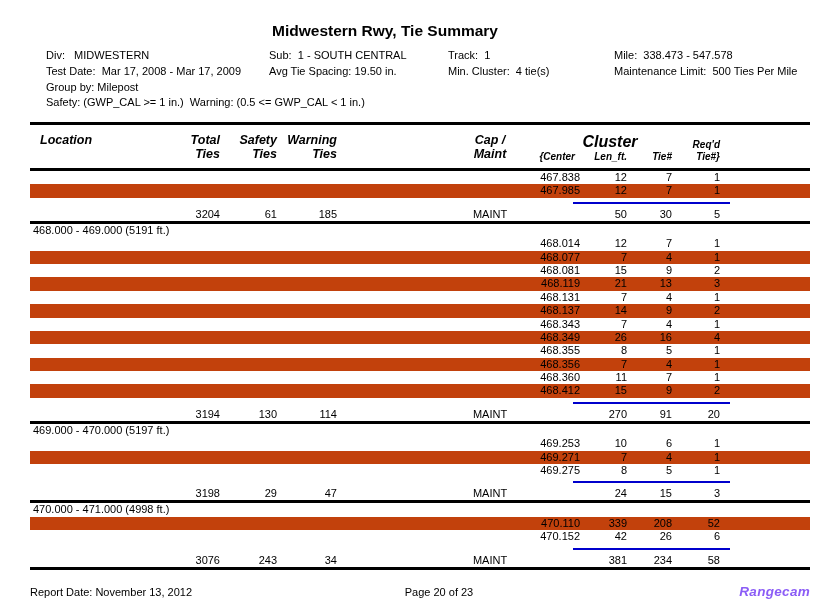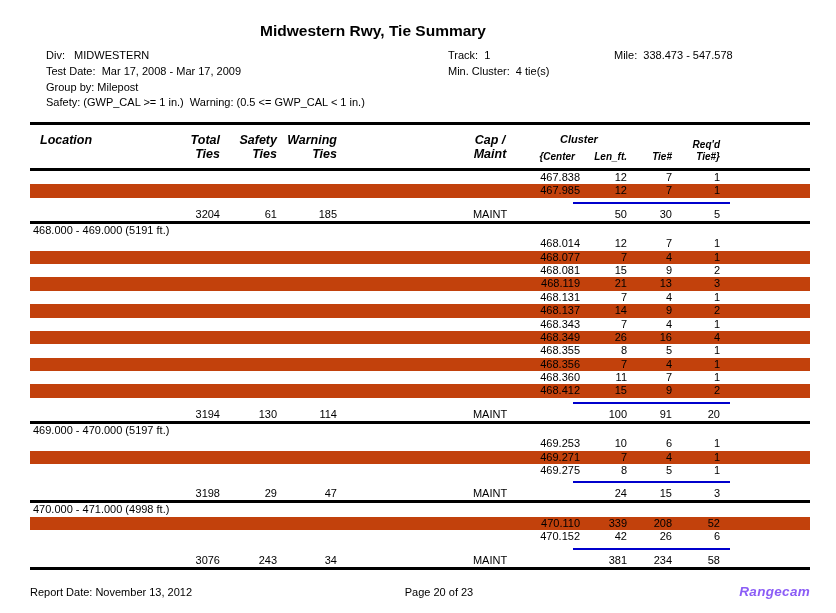--- a/index.html
+++ b/index.html
@@ -7,40 +7,40 @@
     position: relative;
     width: 836px;
     height: 613px;
     background: #ffffff;
     font-family: "Liberation Sans", sans-serif;
     color: #000;
     overflow: hidden;
   }
   .title {
     position: absolute;
-    top: 22px; left: 4px; width: 738px;
+    top: 22px; left: 16px; width: 738px;
     text-align: center;
     font-size: 15.5px;
     font-weight: bold;
   }
   .mcol { position: absolute; top: 48px; }
   .mline {
     font-size: 11px;
     line-height: 15.8px;
     white-space: pre;
     margin-left: 16px;
   }
   
   .table { position: absolute; left: 30px; top: 122px; width: 780px; }
   .rule { height: 3px; background: #000; }
   .thead { position: relative; height: 43px; font-style: italic; font-weight: bold; }
   .h-location { position: absolute; left: 10px; top: 8px; font-size: 12.5px; }
   .hcol { position: absolute; top: 8px; text-align: right; font-size: 12.5px; line-height: 14px; }
   .hcol-center { position: absolute; top: 8px; text-align: center; font-size: 12.5px; line-height: 14px; }
-  .h-cluster { position: absolute; left: 530px; width: 100px; top: 8px; text-align: left; font-size: 11px; }
+  .h-cluster { position: absolute; left: 530px; width: 100px; top: 8px; text-align: center; font-size: 16px; }
   .h-sub { position: absolute; top: 26px; font-size: 10px; text-align: right; }
   .h-reqd { position: absolute; top: 14px; right: 90px; font-size: 10px; text-align: right; line-height: 12px; }
   .tbody { position: relative; width: 780px; font-size: 11px; }
   .data-row { position: relative; height: 13.4px; line-height: 13.4px; }
   .data-row.shaded { background: #c2410c; }
   .section-label-row { height: 13.4px; line-height: 13.4px; padding-left: 3px; box-sizing: border-box; }
   .blue-row { position: relative; height: 9px; }
   .blue-line { position: absolute; left: 543px; top: 4px; width: 157px; height: 2px; background: #0000cc; }
   .subtotal-row { position: relative; height: 14px; line-height: 14px; }
   .cell { position: absolute; top: 0; white-space: nowrap; }
@@ -68,26 +68,31 @@
 <div class="page">
 
   <div class="title">Midwestern Rwy, Tie Summary</div>
 
   <div class="mcol" style="left:30px;">
     <div class="mline">Div:   MIDWESTERN</div>
     <div class="mline">Test Date:  Mar 17, 2008 - Mar 17, 2009</div>
     <div class="mline">Group by: Milepost</div>
     <div class="mline">Safety: (GWP_CAL &gt;= 1 in.)  Warning: (0.5 &lt;= GWP_CAL &lt; 1 in.)</div>
   </div>
+  <div class="mcol" style="left:253px;">
+    <div class="mline">Sub:  1 - SOUTH CENTRAL</div>
+    <div class="mline">Avg Tie Spacing: 19.50 in.</div>
+  </div>
   <div class="mcol" style="left:432px;">
     <div class="mline">Track:  1</div>
     <div class="mline">Min. Cluster:  4 tie(s)</div>
   </div>
   <div class="mcol" style="left:598px;">
     <div class="mline">Mile:  338.473 - 547.578</div>
+    <div class="mline">Maintenance Limit:  500 Ties Per Mile</div>
   </div>
 
   <div class="table">
     <div class="rule"></div>
     <div class="thead">
       <div class="h-location">Location</div>
       <div class="hcol" style="right:590px;">
         <div>Total</div>
         <div>Ties</div>
       </div>
@@ -213,21 +218,21 @@
           <div class="cell c-reqd">2</div>
         </div>
         <div class="blue-row">
           <div class="blue-line"></div>
         </div>
         <div class="subtotal-row">
           <div class="cell c-total">3194</div>
           <div class="cell c-safety">130</div>
           <div class="cell c-warning">114</div>
           <div class="cell c-capmaint">MAINT</div>
-          <div class="cell c-len">100</div>
+          <div class="cell c-len">270</div>
           <div class="cell c-tie">91</div>
           <div class="cell c-reqd">20</div>
         </div>
         <div class="rule"></div>
         <div class="section-label-row">469.000 - 470.000 (5197 ft.)</div>
         <div class="data-row">
           <div class="cell c-center">469.253</div>
           <div class="cell c-len">10</div>
           <div class="cell c-tie">6</div>
           <div class="cell c-reqd">1</div>

